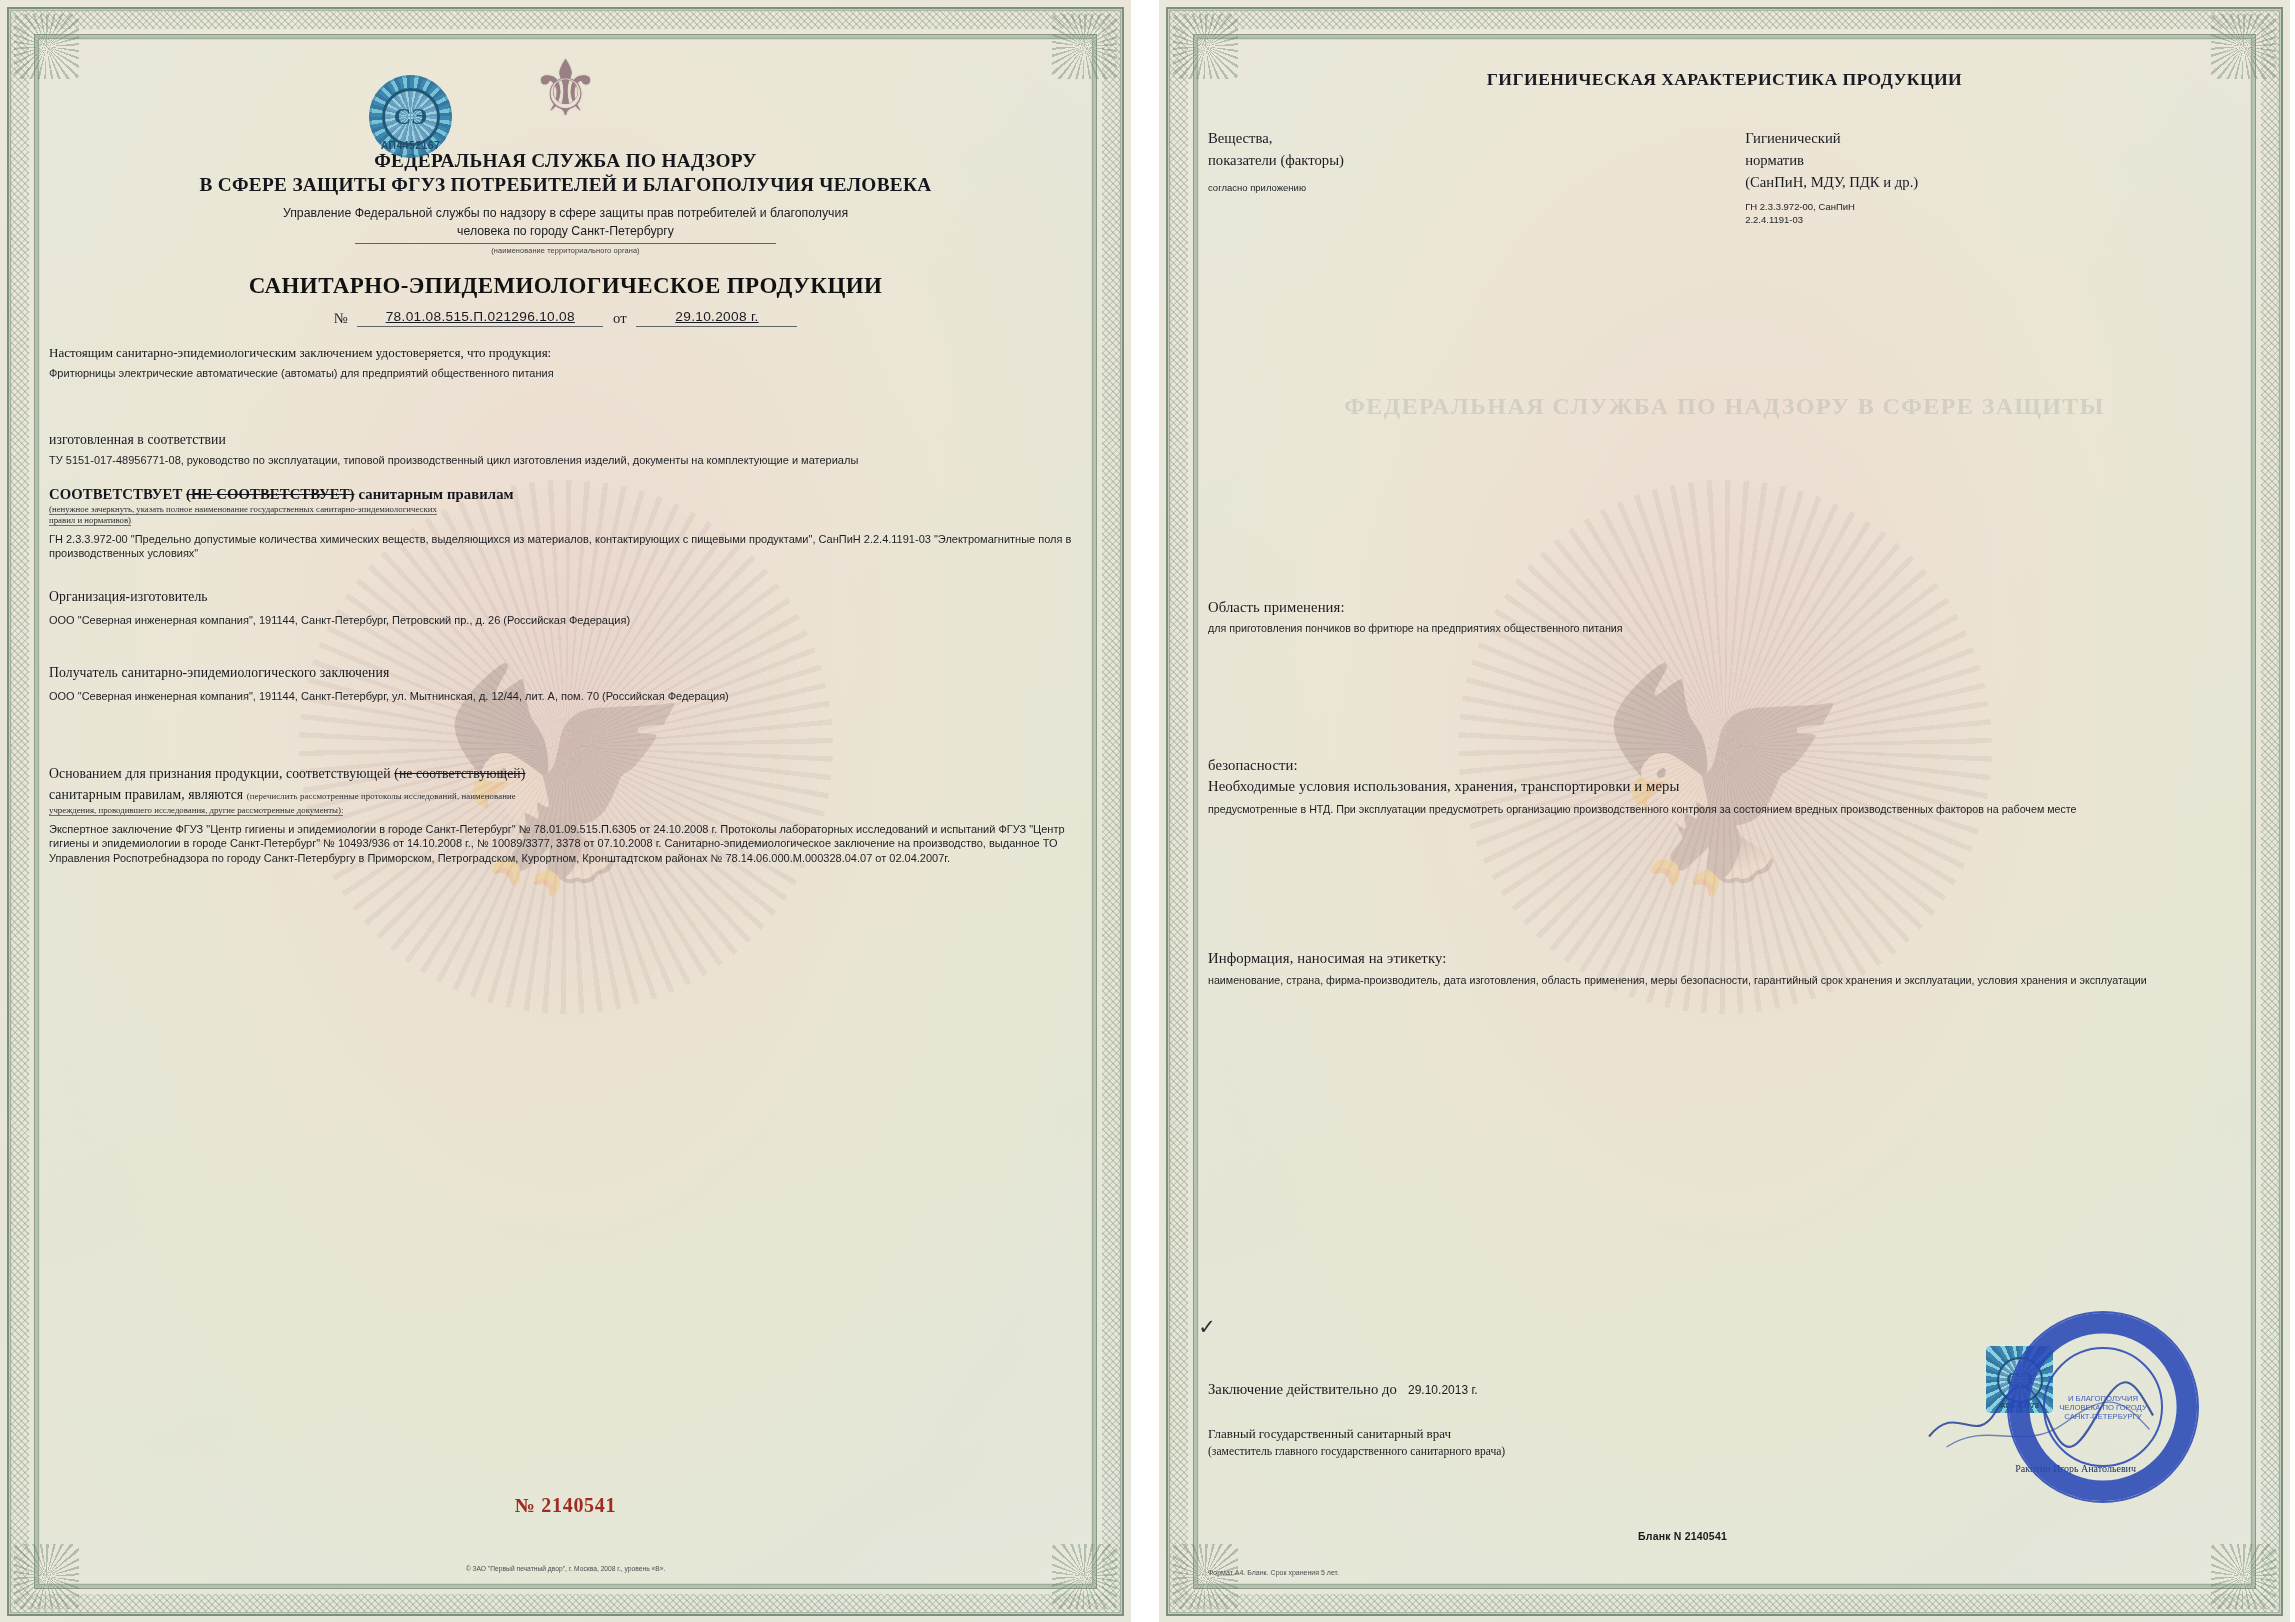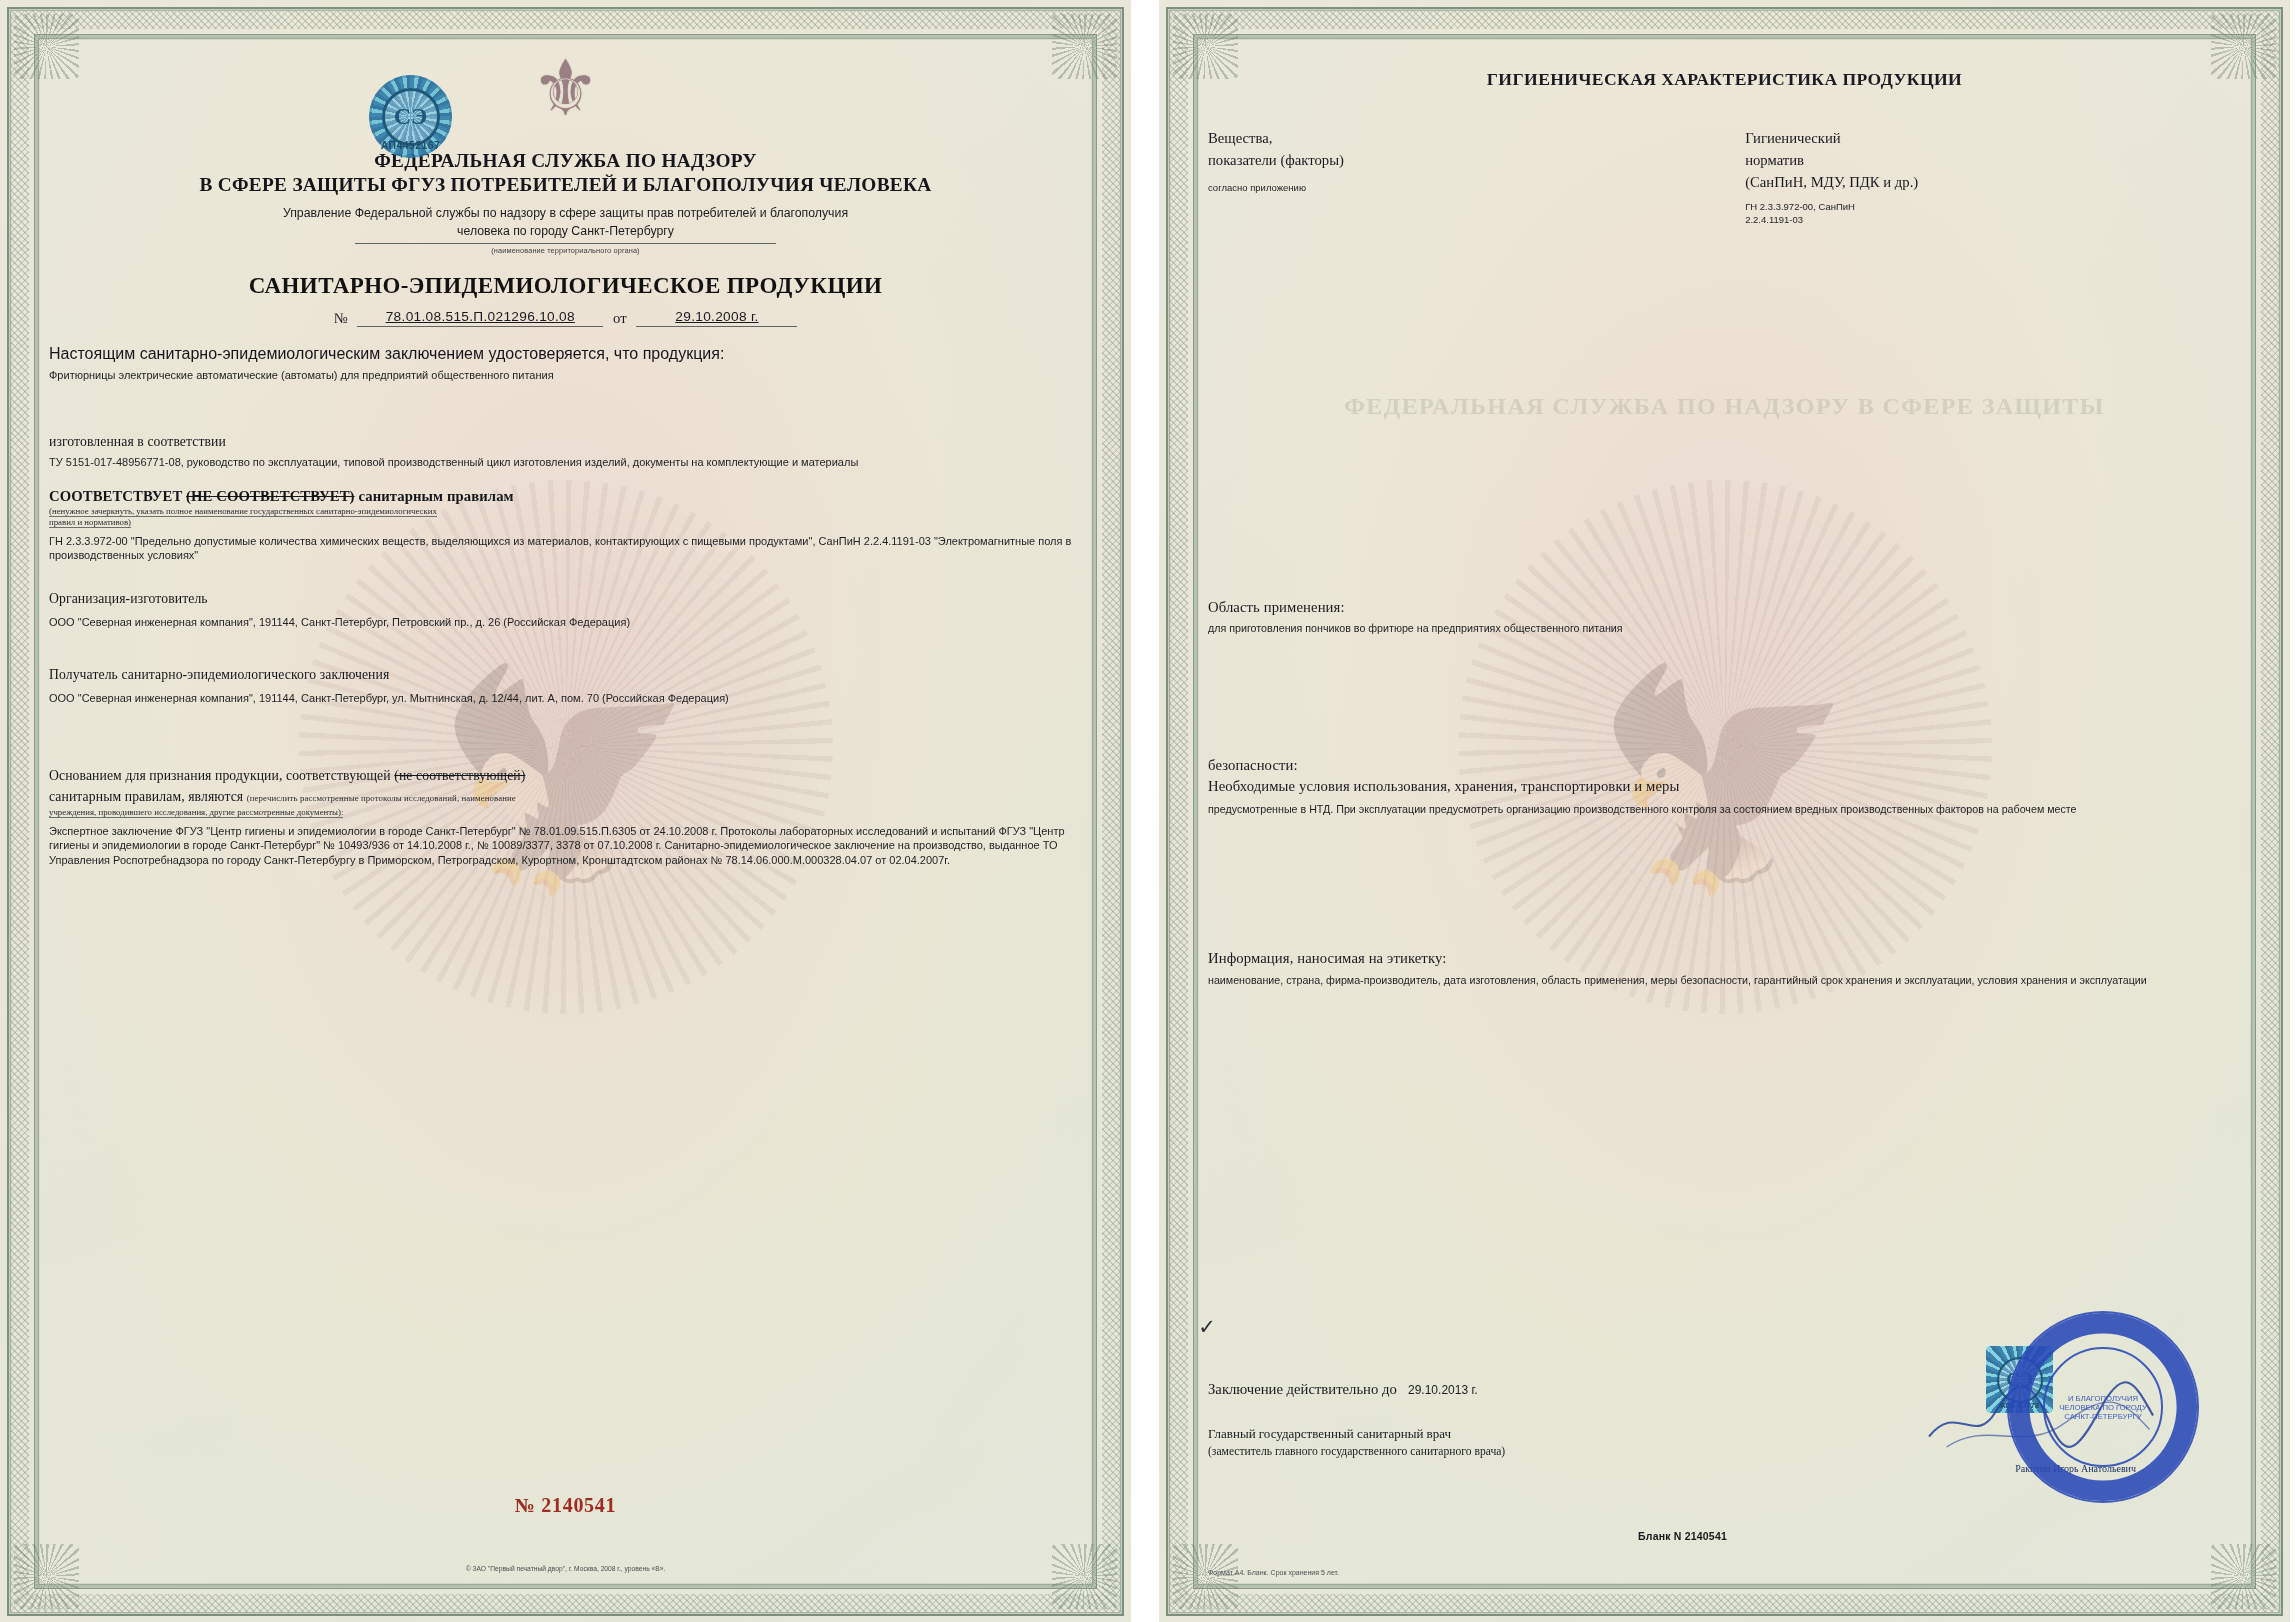--- a/index.html
+++ b/index.html
@@ -131,21 +131,21 @@
     font-family:"Liberation Serif",serif;font-size:14.7px;
   }
   .numline .lbl{font-size:14.7px}
   .numline .val{
     font-family:"Liberation Sans",sans-serif;font-size:13.7px;letter-spacing:0.3px;
     border-bottom:0.7px solid #5e6566;padding:0 7px 1.4px;min-width:232px;text-align:center;text-decoration:underline;
   }
   .numline .val.short{min-width:147px}
 
   .lead{
-    margin-top:18px;font-family:Liberation Sans, sans-serif;font-size:16px;color:#14161c;
+    margin-top:18px;font-family:Liberation Serif, serif;font-size:13px;color:#14161c;
   }
   .body-line{
     margin-top:4.9px;font-size:11px;line-height:14.7px;color:#1d2024;
   }
   .sec-label{
     margin-top:24px;font-family:"Liberation Serif",serif;font-size:13.7px;color:#14161c;
     letter-spacing:0.1px;
   }
   .sec-label.bold{font-weight:bold;font-size:14.7px;}
   .strike{text-decoration:line-through;}

